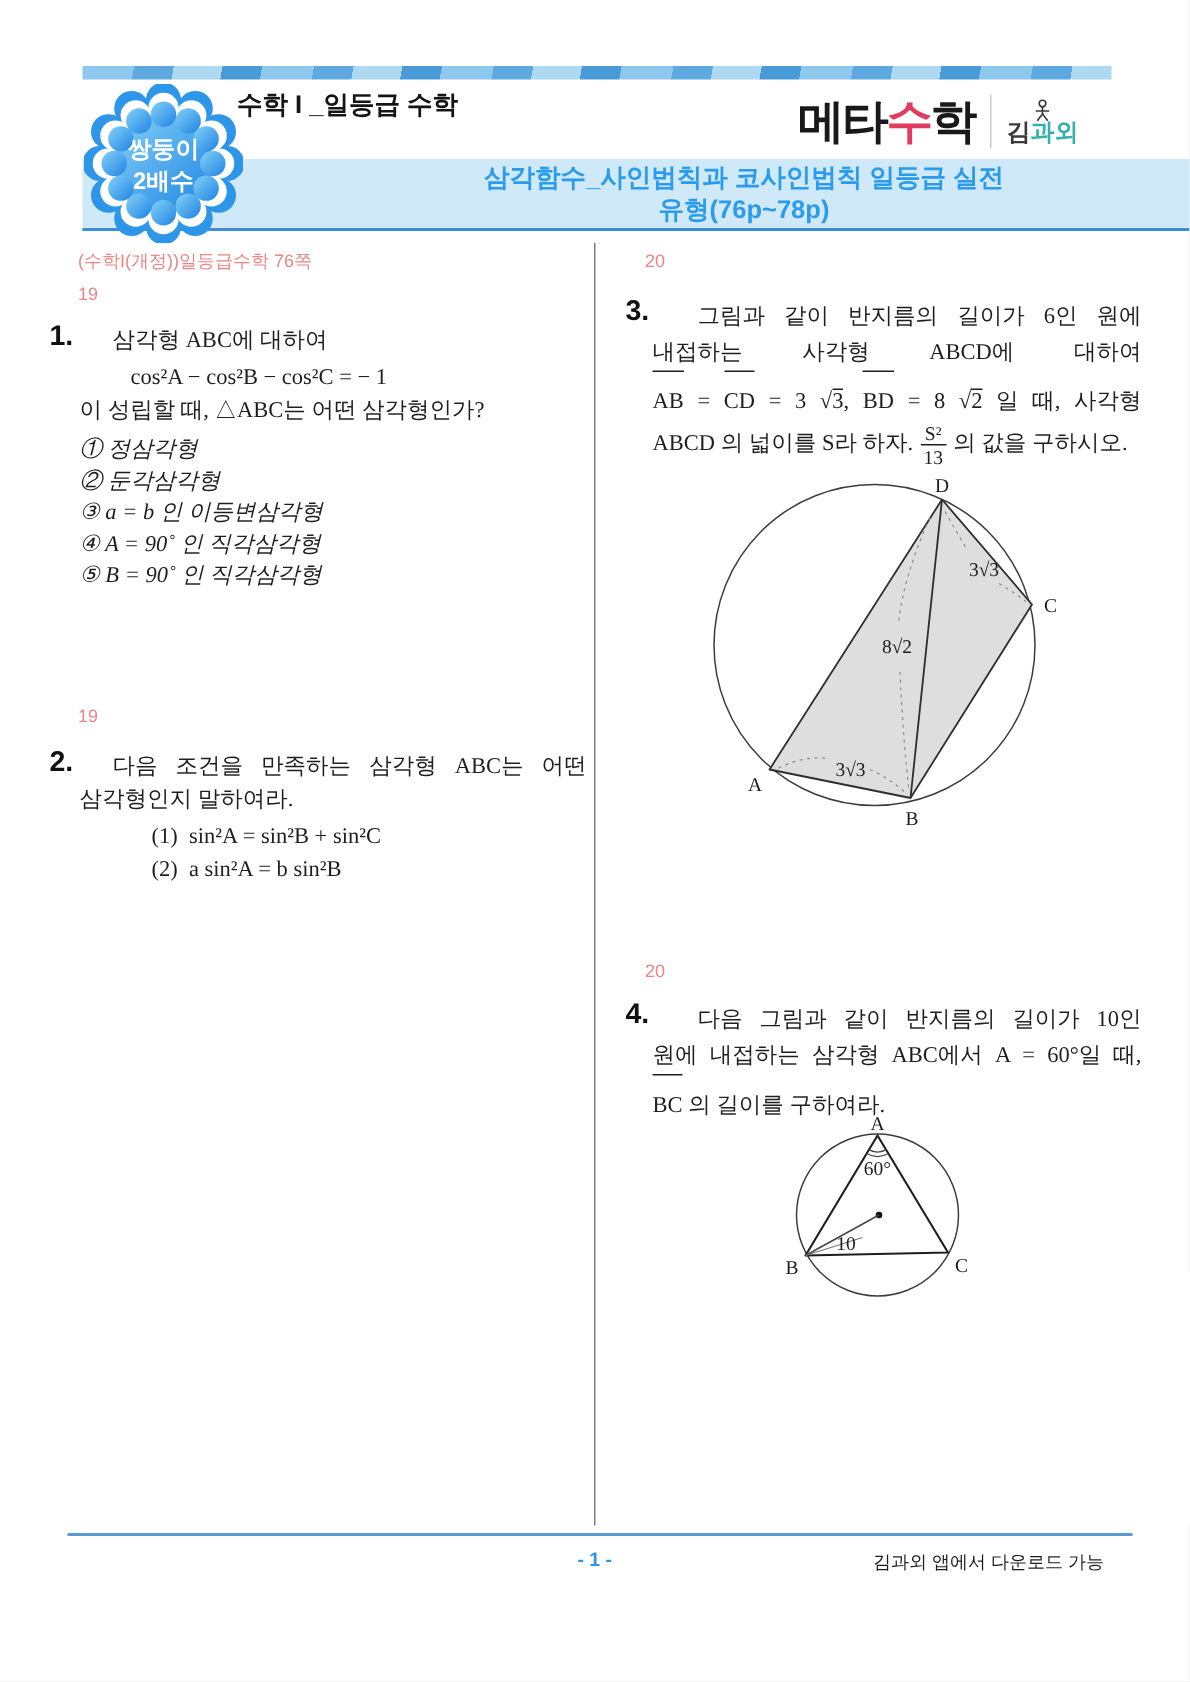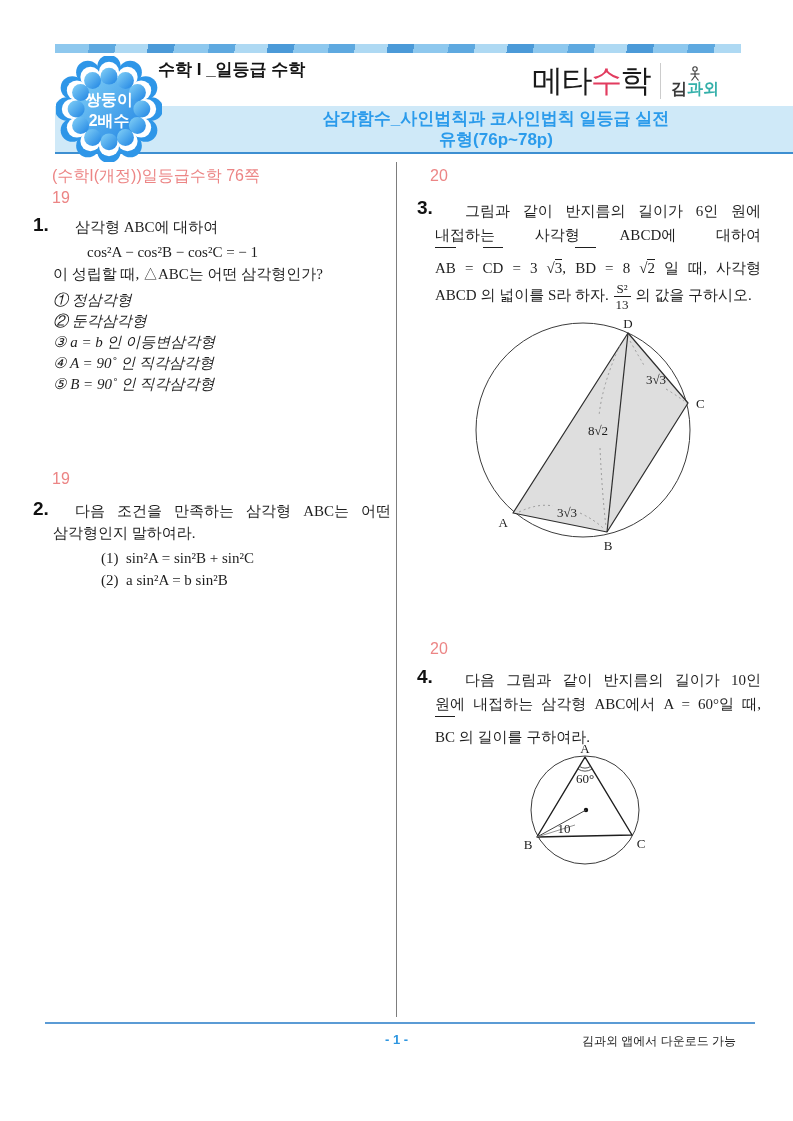--- a/index.html
+++ b/index.html
@@ -8,37 +8,37 @@
 
   
   .tape{position:absolute;left:55px;top:44px;width:686px;height:9px;
         background:repeating-linear-gradient(100deg,#8ec8ee 0 34px,#5ea9e0 34px 60px,
                    #aed9f3 60px 92px,#4b9ad8 92px 118px);}
   .badge{position:absolute;left:56px;top:56px;width:106px;height:106px;z-index:3;}
   .badge text{font-family:"Liberation Sans",sans-serif;font-weight:bold;font-size:15px;fill:#ffffff;}
   .course-title{position:absolute;left:158px;top:58px;font-family:"Liberation Sans",sans-serif;
         font-weight:bold;font-size:17px;color:#151515;}
   .logo{position:absolute;left:532px;top:60px;display:flex;align-items:center;}
-  .logo-meta{font-family:"Liberation Sans",sans-serif;font-weight:normal;font-size:31px;
+  .logo-meta{font-family:"Liberation Sans",sans-serif;font-weight:bold;font-size:31px;
         letter-spacing:-1.5px;color:#191919;white-space:nowrap;}
   .logo-meta .accent{color:#e23c5f;}
   .logo-sep{width:1px;height:36px;background:#cccccc;margin:0 10px;}
   .logo-kim{display:flex;flex-direction:column;align-items:center;
         font-family:"Liberation Sans",sans-serif;font-weight:bold;font-size:16px;line-height:16px;}
   .logo-kim .k1{color:#3a3a3a;}
   .logo-kim .k2{color:#35b0aa;}
   .banner{position:absolute;left:55px;top:106px;width:792px;height:46px;
         background:#cfe9f8;border-bottom:2px solid #3d8fd1;z-index:1;}
   .banner-text{position:absolute;left:120px;right:30px;top:2px;text-align:center;
         font-family:"Liberation Sans",sans-serif;font-weight:bold;font-size:17px;
         color:#2b9beb;line-height:21px;}
 
   
   .vdiv{position:absolute;left:396px;top:162px;width:1px;height:855px;background:#7d7d7d;}
-  .tag{position:absolute;font-family:"Liberation Sans",sans-serif;font-size:16px;color:#ec8585;}
+  .tag{position:absolute;font-family:"Liberation Sans",sans-serif;font-size:12px;color:#ec8585;}
 
   .prob{position:absolute;font-size:15px;line-height:22px;color:#1e1e1e;}
   .pnum{position:absolute;left:0;top:-2px;font-family:"Liberation Sans",sans-serif;
         font-weight:bold;font-size:19px;color:#111;}
   .pbody{padding-left:20px;}
   .pbody-r{padding-left:18px;}
   .indent{text-indent:22px;}
   .indent-r{text-indent:30px;}
   .jline{text-align:justify;text-align-last:justify;}
   .line{min-height:22px;}

